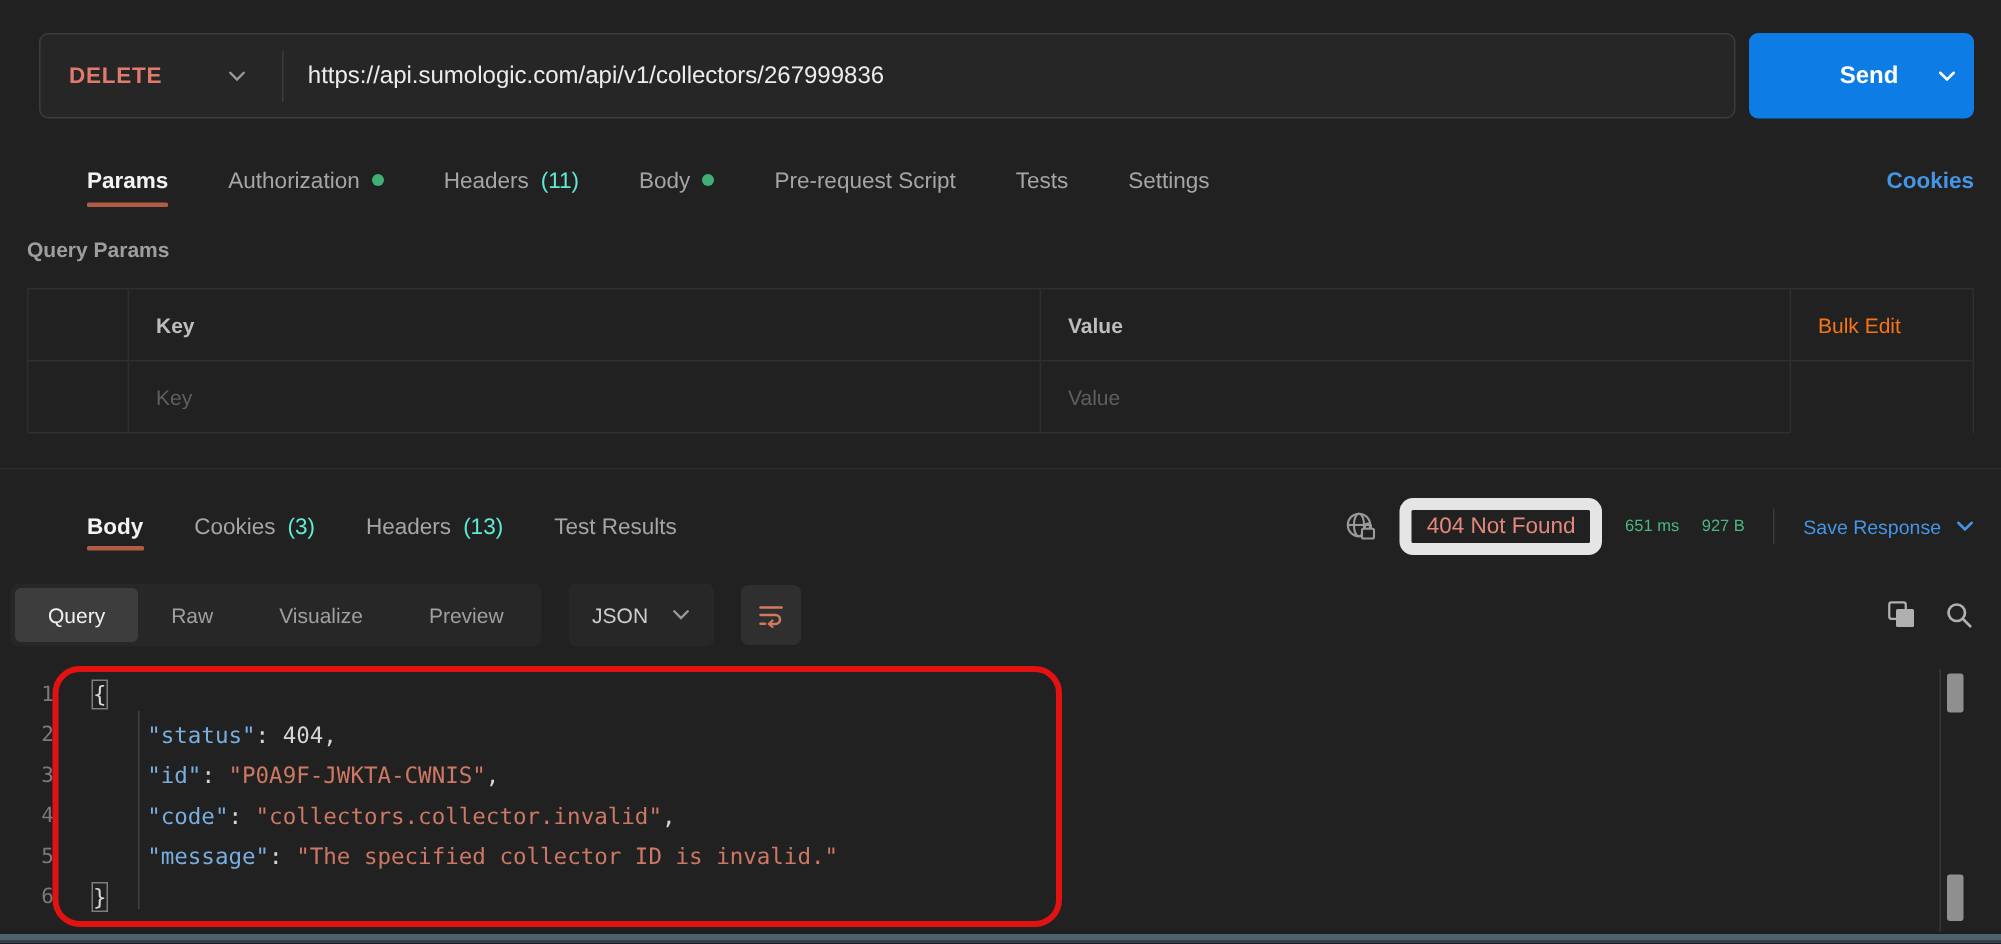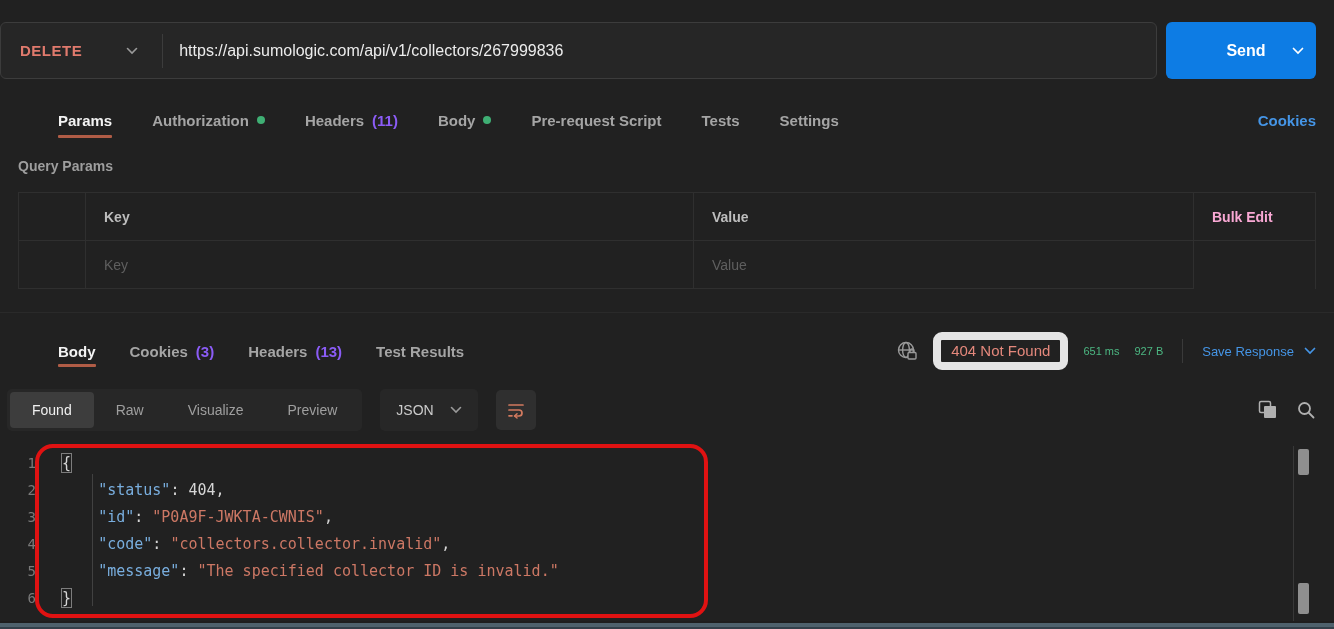--- a/index.html
+++ b/index.html
@@ -4,55 +4,55 @@
 <style>
   * { margin:0; padding:0; box-sizing:border-box; }
   html,body { background:#111; }
   .app {
     position:relative; width:1334px; height:629px;
     background:#212121; overflow:hidden;
     font-family:"Liberation Sans", sans-serif;
     color:#d6d6d6; -webkit-font-smoothing:antialiased;
   }
   
-  .url-row { display:flex; align-items:stretch; padding:22px 18px 0 0; height:79px; gap:9px; }
+  .url-row { display:flex; align-items:stretch; padding:22px 18px 0 26px; height:79px; gap:9px; }
   .url-bar {
     flex:1; display:flex; align-items:center; height:57px;
     background:#262626; border:1px solid #3c3c3c; border-radius:6px;
   }
   .method { display:flex; align-items:center; gap:44px; padding:0 24px 0 19px; cursor:pointer; }
   .method-label { color:#e07a6d; font-weight:700; font-size:15px; letter-spacing:.5px; }
   .url-divider { width:1px; height:34px; background:#3c3c3c; }
   .url-input {
     flex:1; background:transparent; border:none; outline:none;
     color:#ececec; font-size:16px; padding:0 16px; height:100%;
     font-family:"Liberation Sans", sans-serif;
   }
   .send-btn {
     width:150px; height:57px; background:#0d7ce4; border:none; border-radius:6px;
     display:flex; align-items:center; justify-content:center; gap:26px; cursor:pointer;
   }
   .send-label { color:#fff; font-weight:700; font-size:16px;margin-left:48px; }
   
   .req-tabs { display:flex; align-items:center; padding:0 18px; margin-top:21px; height:40px; gap:40px; }
-  .tab { position:relative; display:flex; align-items:center; gap:8px; height:100%; color:#a5a5a5; font-size:15px; cursor:pointer;font-weight:bold; }
+  .tab { position:relative; display:flex; align-items:center; gap:8px; height:100%; color:#a5a5a5; font-size:15px; cursor:pointer; }
   .tab.active { color:#f3f3f3; font-weight:600;margin-left:40px; }
   .tab.active::after { content:""; position:absolute; left:0; right:0; bottom:2px; height:3px; background:#b05c46; border-radius:1px; }
   .dot { width:8px; height:8px; border-radius:50%; background:#3faf74; }
-  .count { color:#8b5cf6; }
+  .count { color:#5eead4; }
   .cookies-link { margin-left:auto; color:#4595e6; font-weight:600; font-size:15px; cursor:pointer; }
   
   .section-label { margin:18px 18px 0; color:#9e9e9e; font-size:14px; font-weight:600; height:20px; }
   .params-table { margin:14px 18px 0; width:1298px; border:1px solid #2f2f2f; border-bottom:none; }
   .p-row { display:grid; grid-template-columns:67px 608px 500px 1fr; height:48px; }
   .p-cell { display:flex; align-items:center; padding:0 18px; border-bottom:1px solid #2f2f2f; border-right:1px solid #2f2f2f; font-size:14px; }
   .p-cell:last-child { border-right:none; }
   .p-cell.no-border { border-bottom:none; border-right:none; }
   .p-head { color:#bdbdbd; font-weight:600; }
-  .p-bulk { color:#f9a8d4; font-weight:700; }
+  .p-bulk { color:#f97316; font-weight:400; }
   .p-input { width:100%; background:transparent; border:none; outline:none; color:#cfcfcf; font-size:14px; font-family:"Liberation Sans", sans-serif; }
   .p-input::placeholder { color:#5f5f5f; }
   .section-divider { height:1px; background:#2a2a2a; margin-top:23px; }
   
   .resp-head { display:flex; align-items:center; padding:0 18px; margin-top:20px; height:36px; gap:34px; }
   .resp-meta { margin-left:auto; display:flex; align-items:center; gap:15px; }
   .status-annotation { border:8px solid #e5e5e5; border-radius:9px; padding:2px 10px; }
   .status-text { color:#e4887c; font-size:15px; }
   .meta-green { color:#4cb782; font-size:11px; }
   .meta-divider { width:1px; height:24px; background:#3a3a3a; margin:0 4px; }
@@ -206,21 +206,21 @@
           <svg width="12" height="8" viewBox="0 0 12 8">
               <path d="M1.5 1.5 L6 6 L10.5 1.5" stroke="#4595e6" stroke-width="1.7" fill="none" stroke-linecap="round"></path>
             </svg>
         </span>
       </span>
     </div>
   </div>
 
   <div class="resp-toolbar">
     <div class="segmented">
-      <div class="segment active">Found</div>
+      <div class="segment active">Query</div>
       <div class="segment">Raw</div>
       <div class="segment">Visualize</div>
       <div class="segment">Preview</div>
     </div>
     <div class="format-select">
       <span class="format-label">JSON</span>
       <span>
         <svg width="12" height="8" viewBox="0 0 12 8">
             <path d="M1.5 1.5 L6 6 L10.5 1.5" stroke="#9a9a9a" stroke-width="1.6" fill="none" stroke-linecap="round"></path>
           </svg>

